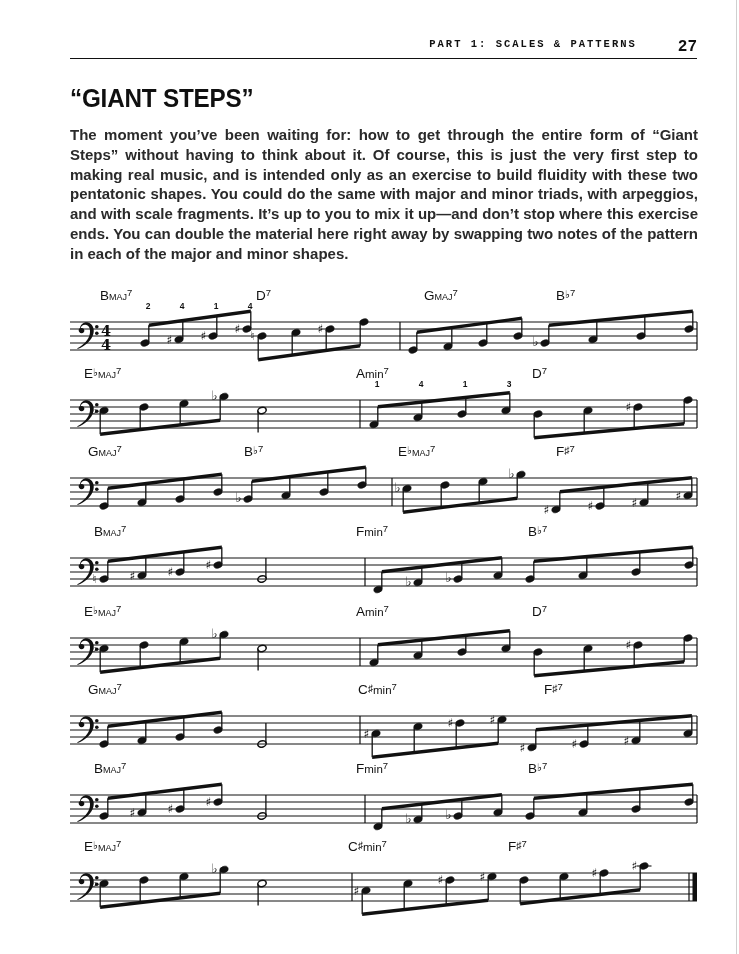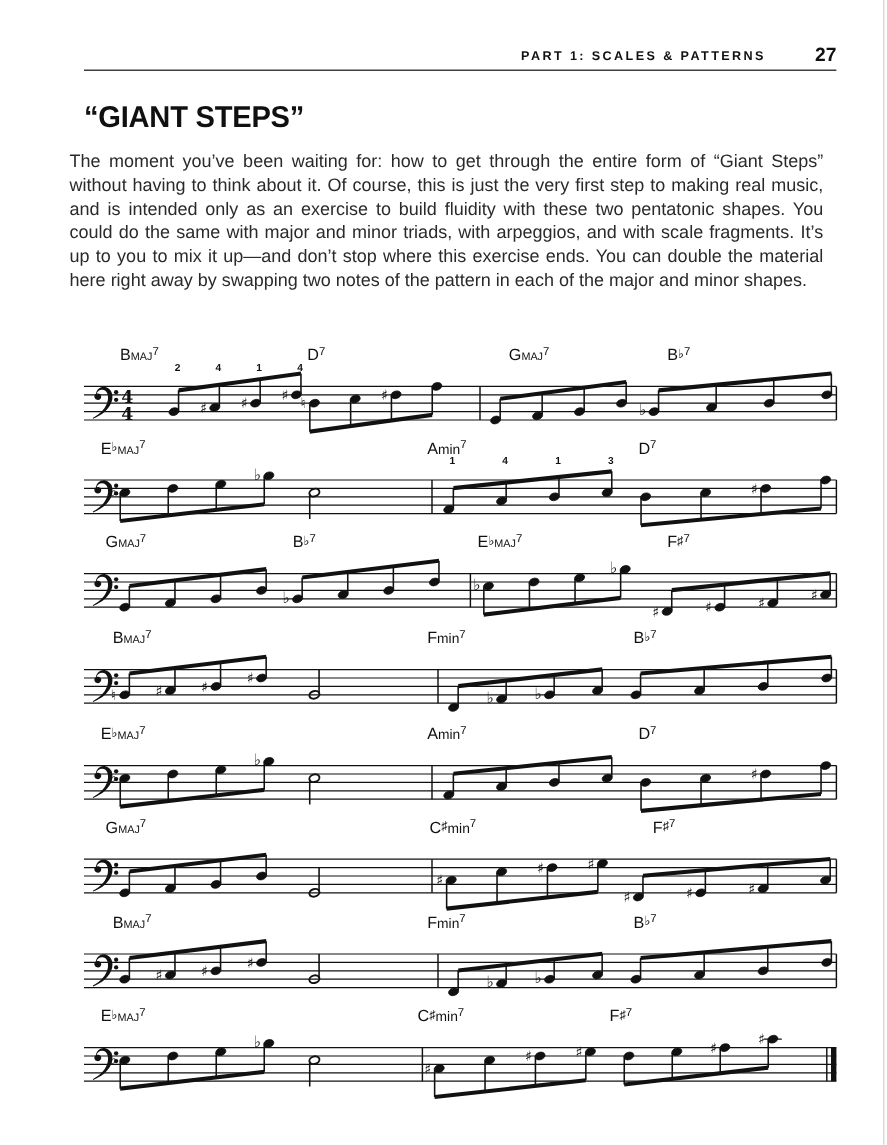--- a/index.html
+++ b/index.html
@@ -1,28 +1,28 @@
 <!DOCTYPE html>
 <html><head>
 <meta charset="utf-8">
 <style>
   html,body{margin:0;padding:0;}
   body{width:739px;height:954px;background:#ffffff;position:relative;
        font-family:"Liberation Sans", sans-serif;color:#222;overflow:hidden;}
   .page{position:absolute;inset:0;background:#fff;}
   .edge{position:absolute;top:0;right:2px;width:1px;height:954px;background:#cfcfcf;}
   .header{position:absolute;top:38px;left:70px;width:627px;display:flex;
-          justify-content:flex-end;align-items:center;gap:20px;}
+          justify-content:flex-end;align-items:flex-start;gap:20px;font-family:Liberation Mono, monospace;}
   .ht{font-size:10.5px;font-weight:bold;letter-spacing:2px;color:#111;}
   .pn{font-size:16px;font-weight:bold;color:#111;margin-left:21px;}
   .rule{position:absolute;top:58px;left:70px;width:627px;border-top:1.7px solid #111;}
   .title{position:absolute;top:84px;left:70px;margin:0;font-size:25px;font-weight:bold;
          letter-spacing:-0.2px;color:#101010;transform:scaleX(0.97);transform-origin:left;}
-  .bodytext{position:absolute;top:125px;left:58px;width:628px;margin:0;
-            font-size:15px;line-height:19.8px;text-align:justify;color:#2a2a2a;}
+  .bodytext{position:absolute;top:125px;left:70px;width:628px;margin:0;
+            font-size:15px;line-height:19.8px;text-align:justify;color:#2a2a2a;font-weight:bold;}
   .music{position:absolute;top:0;left:0;width:739px;height:954px;}
   .sys{position:absolute;left:0;width:739px;height:84px;}
   svg text{user-select:none;}
 </style>
 </head>
 <body>
 
 <div class="page">
   <div class="header">
     <span class="ht">PART 1: SCALES &amp; PATTERNS</span>

